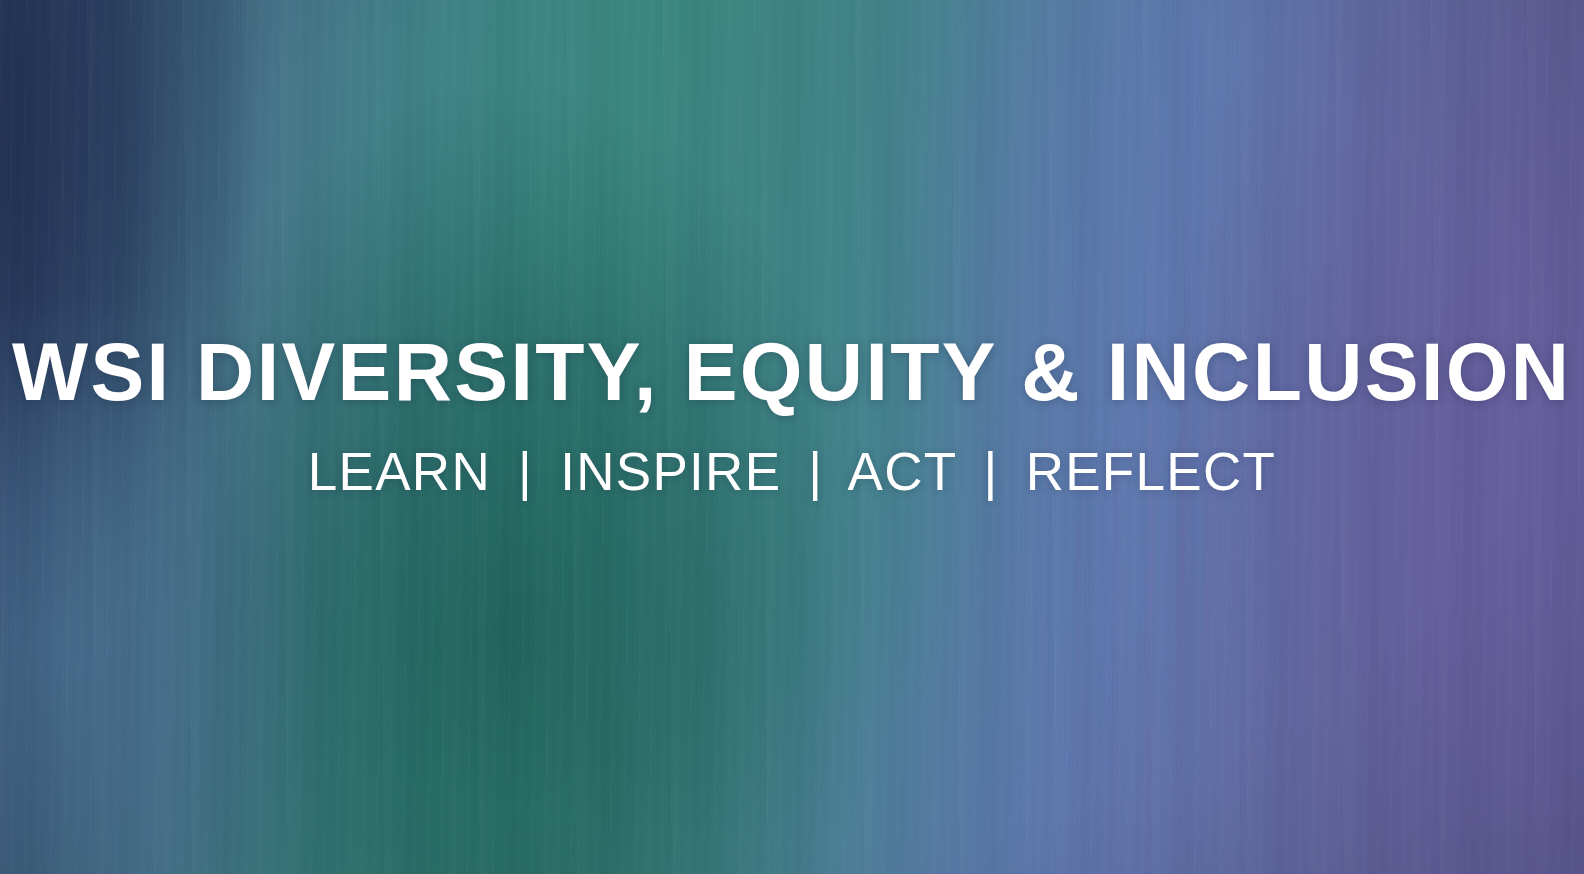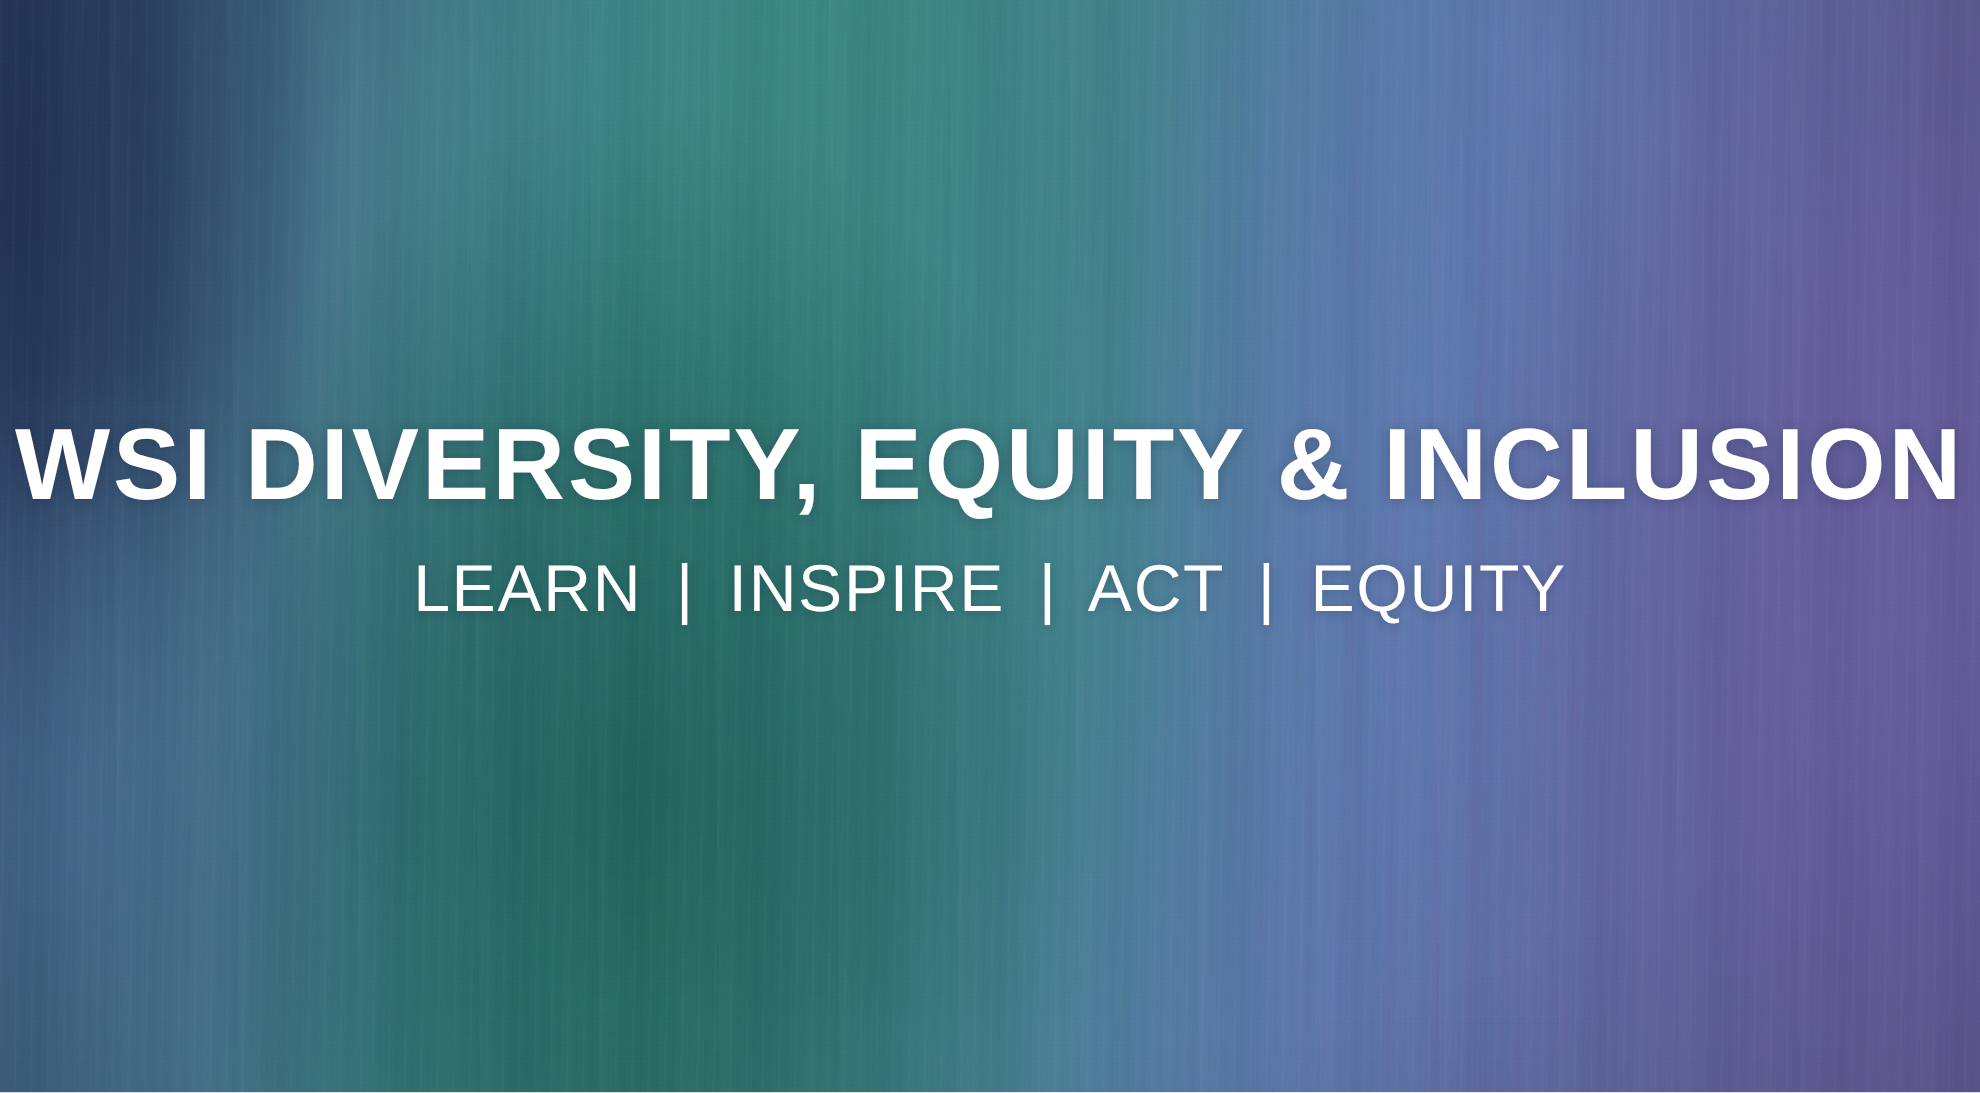--- a/index.html
+++ b/index.html
@@ -291,17 +291,17 @@
 
     <h1 class="headline">WSI DIVERSITY, EQUITY &amp; INCLUSION</h1>
 
     <div class="subtitle">
       <span>LEARN</span>
       <span class="sep">|</span>
       <span>INSPIRE</span>
       <span class="sep">|</span>
       <span>ACT</span>
       <span class="sep">|</span>
-      <span>EQUITY</span>
+      <span>REFLECT</span>
     </div>
 
   </div>
 </div>
 
 </body></html>

